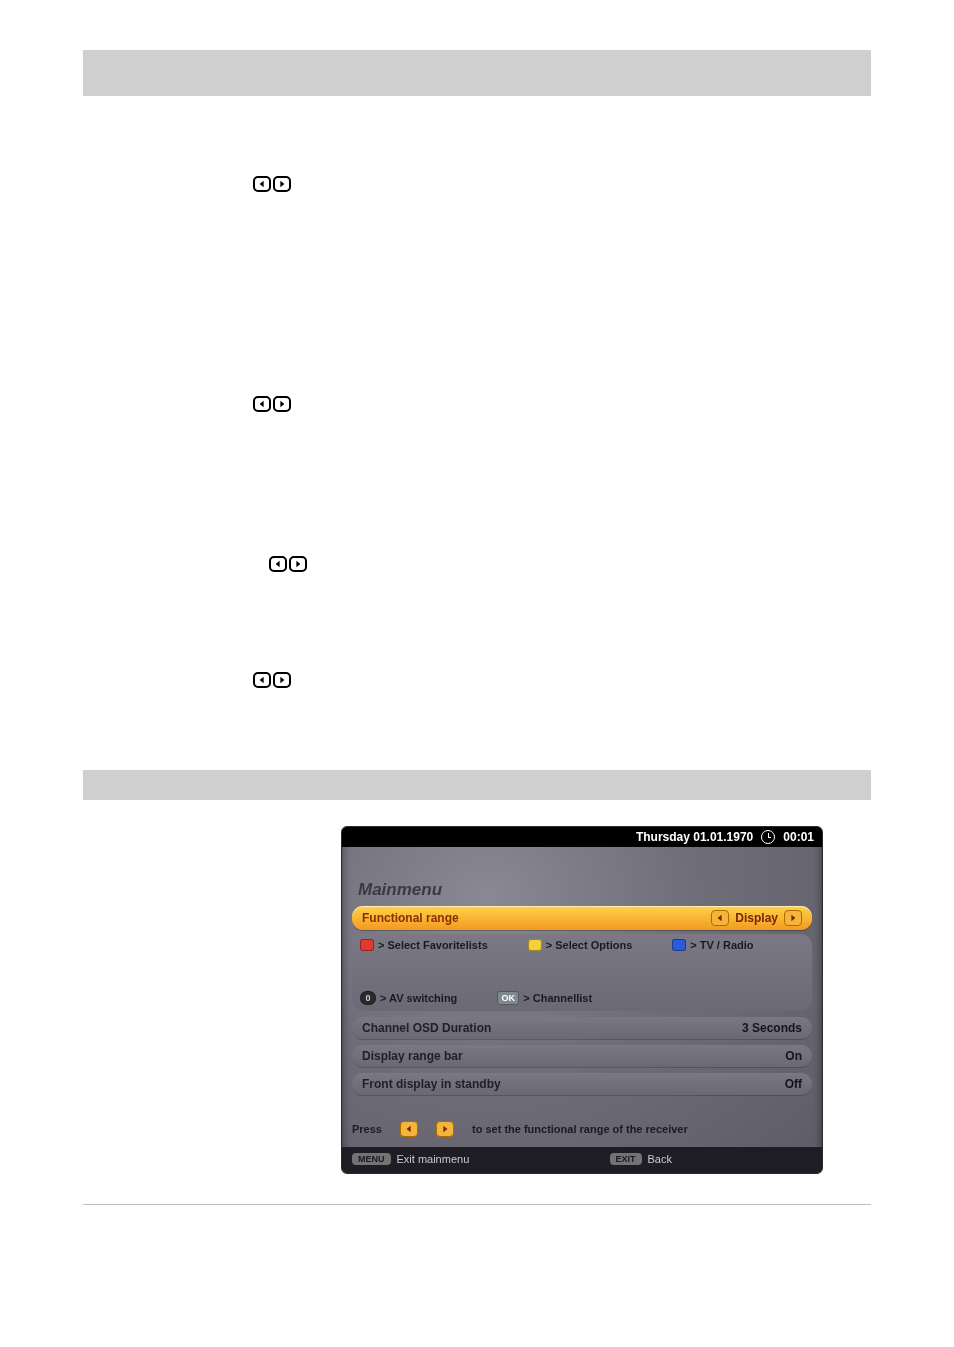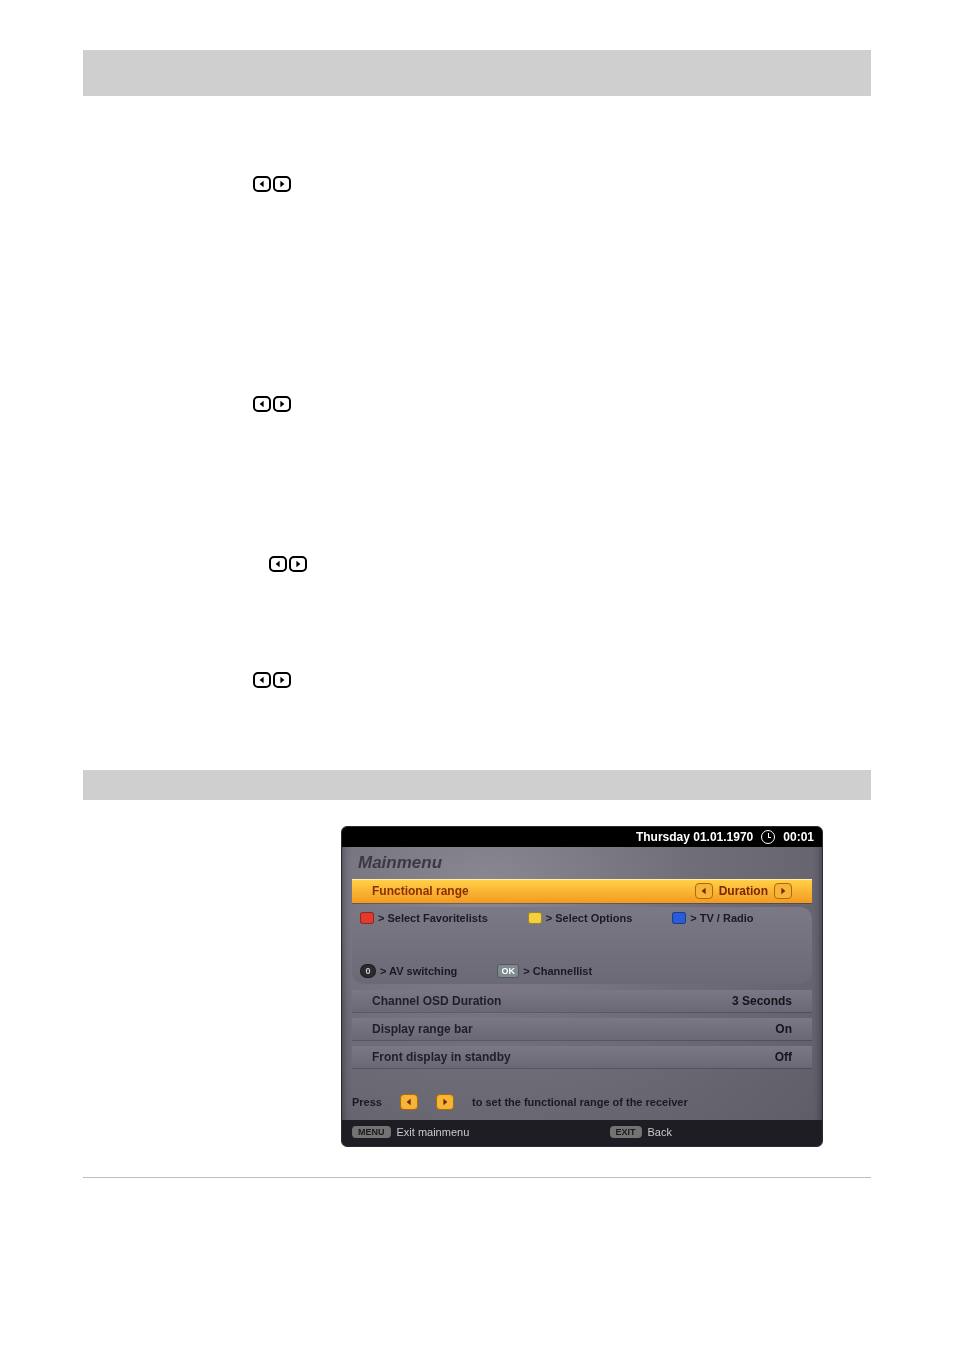--- a/index.html
+++ b/index.html
@@ -81,39 +81,40 @@
     border: 1.5px solid #fff; border-radius: 50%; position: relative;
   }
   .osd .clock-ic::before {
     content: ""; position: absolute; left: 50%; top: 50%; width: 3px; height: 1px; background: #fff;
   }
   .osd .clock-ic::after {
     content: ""; position: absolute; left: 50%; top: 20%; width: 1px; height: 4px; background: #fff;
   }
   .osd .bc {
     padding: 6px 16px 0 16px;
+    margin-top: 27px;
   }
   .osd .bc-row {
     display: flex; align-items: center; gap: 8px;
     color: #3a3944;
     font-weight: bold;
     font-style: italic;
     font-size: 17px;
   }
   .osd .bc-row.small { font-size: 15px; margin-left: 14px; color:#6c6b76; margin-top:2px;}
   .osd .bc-row.smaller { font-size: 14px; margin-left: 44px; color:#4a4954; margin-top:2px; font-style: italic; }
   .refresh-ic {
     width: 14px; height: 14px; display:inline-block;
   }
   .refresh-ic svg { width: 14px; height: 14px; }
 
   .osd .row {
     margin: 6px 10px 0 10px;
-    border-radius: 0;
-    padding: 4px 20px;
+    border-radius: 11px;
+    padding: 4px 10px;
     display: flex;
     align-items: center;
     justify-content: space-between;
     font-size: 12px;
     font-weight: bold;
   }
   .osd .row.selected {
     background: linear-gradient(#ffd24a, #f39a1f);
     color: #8b2f00;
     box-shadow: 0 1px 0 rgba(0,0,0,0.25), inset 0 1px 0 rgba(255,255,255,0.6);
@@ -312,21 +313,21 @@
         </div>
 
         <div class="row selected">
           <span>Functional range</span>
           <span class="value">
             <span class="mini-arrow">
               <svg viewBox="0 0 10 10">
                   <path d="M7 1 L2 5 L7 9 Z" fill="#7a2600"></path>
                 </svg>
             </span>
-            <span>Duration</span>
+            <span>Display</span>
             <span class="mini-arrow">
               <svg viewBox="0 0 10 10">
                   <path d="M3 1 L8 5 L3 9 Z" fill="#7a2600"></path>
                 </svg>
             </span>
           </span>
         </div>
 
         <div class="hints">
           <span class="hint">

